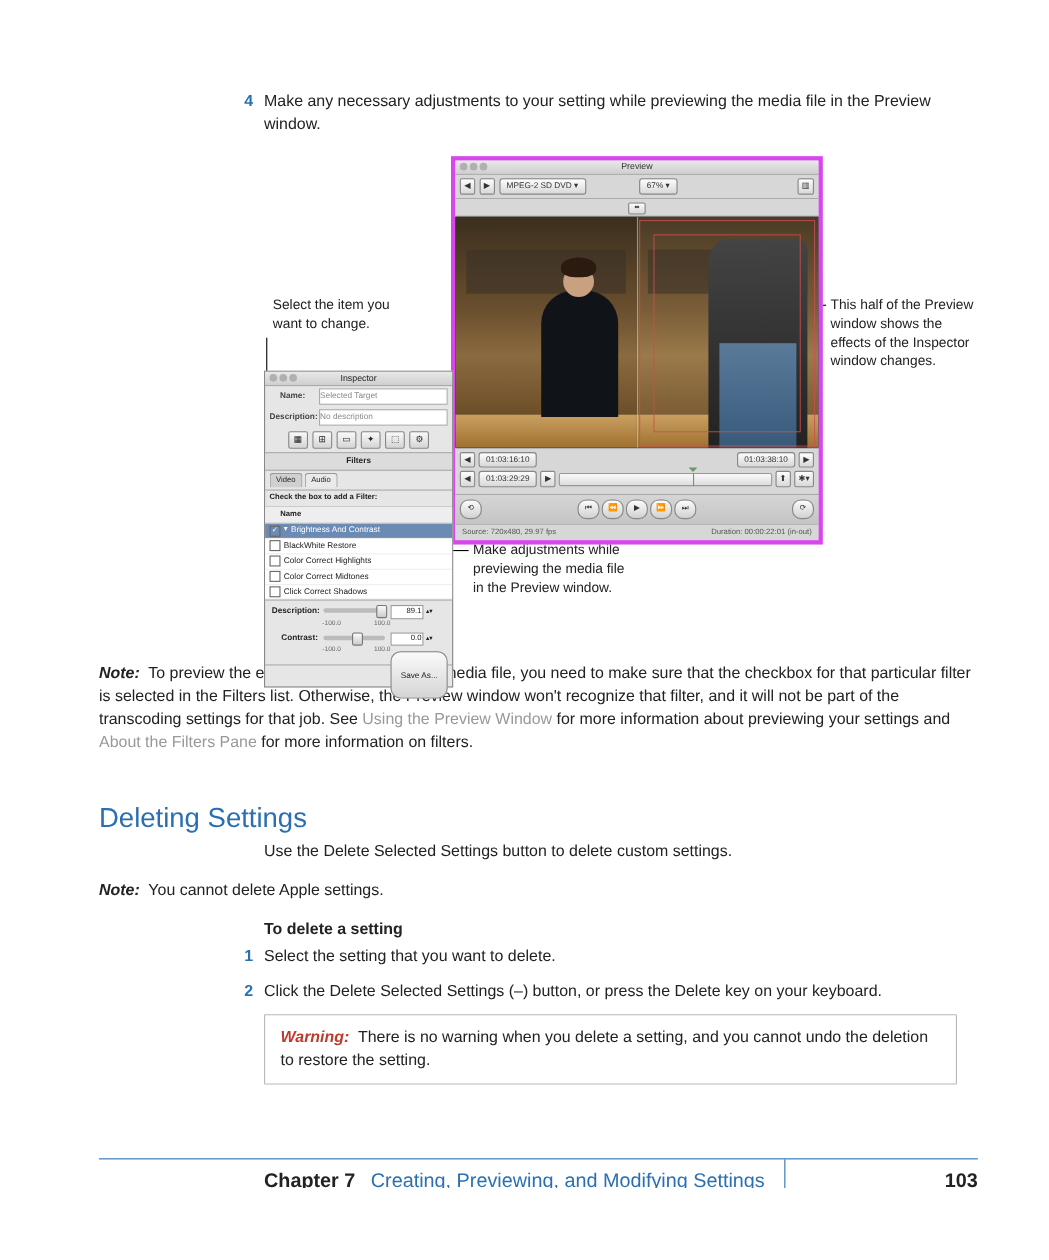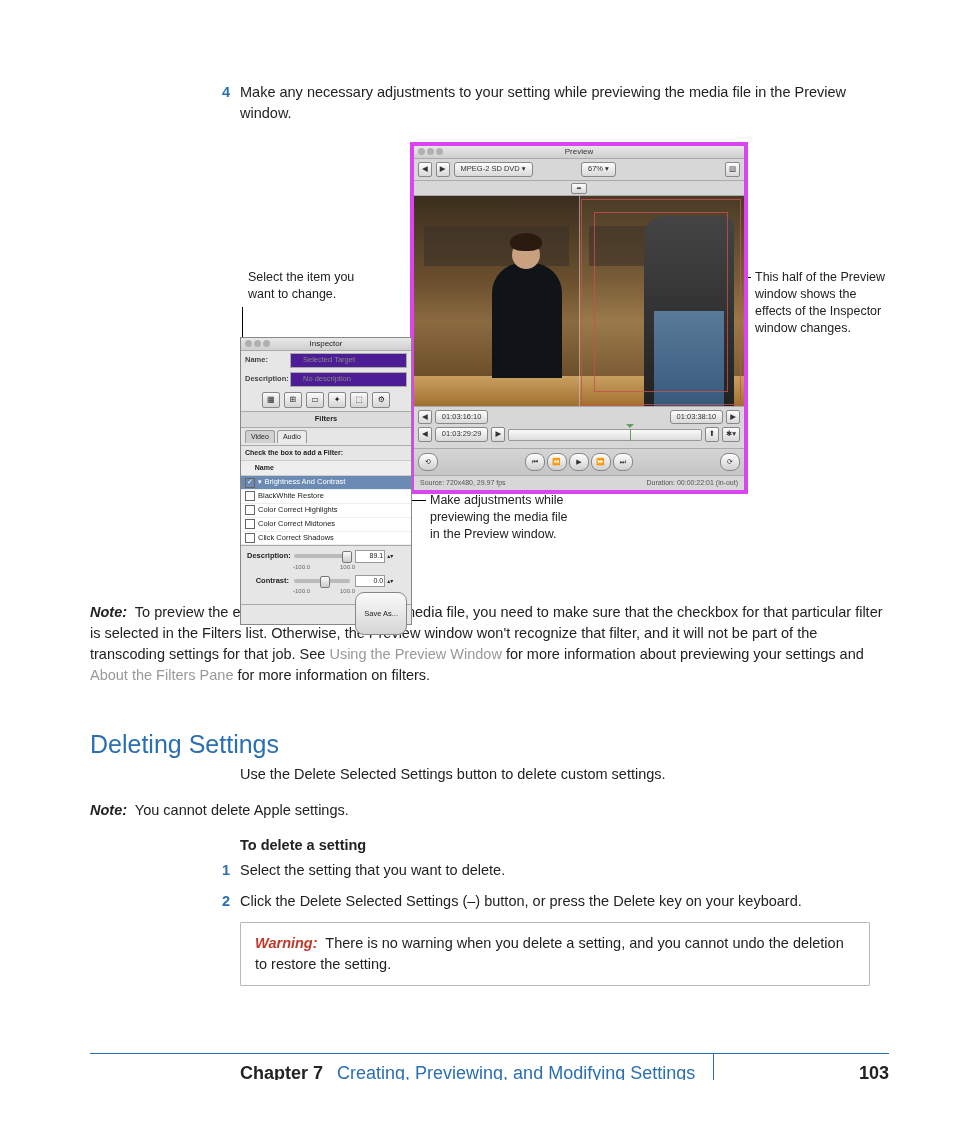--- a/index.html
+++ b/index.html
@@ -198,22 +198,22 @@
     position: absolute;
     left: 150px;
     top: 170px;
     width: 170px;
     background: #e6e6e6;
     border: 1px solid #888;
     font-size: 7.5px;
     margin-top: 25px;
   }
   .insp-row { display:flex; align-items:center; padding: 2px 4px; gap:3px;}
-  .insp-row label { width: 42px; text-align:left; font-weight:bold; color:#444;}
-  .insp-field { flex:1; background:#4c1d95; border:1px solid #aaa; padding:1px 12px; color:#888;}
+  .insp-row label { width: 42px; text-align:center; font-weight:bold; color:#444;}
+  .insp-field { flex:1; background:#ffffff; border:1px solid #aaa; padding:1px 0; color:#888;}
   .btn-row {text-align:center; padding:3px 0;}
   .tiny-btn {
     display:inline-block; width:16px; height:14px;
     background: linear-gradient(#fafafa,#d5d5d5);
     border:1px solid #888;
     border-radius:2px;
     margin: 0 1px;
     font-size: 8px;
     line-height: 14px;
     text-align: center;

